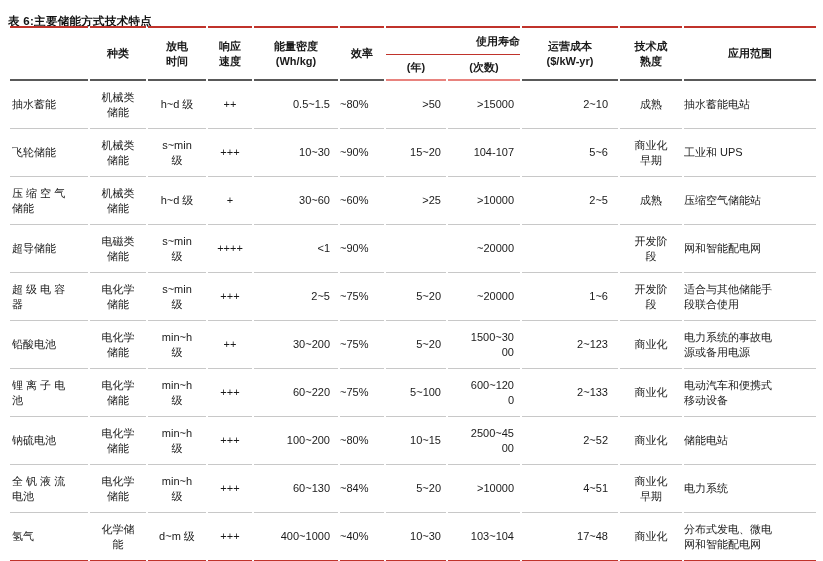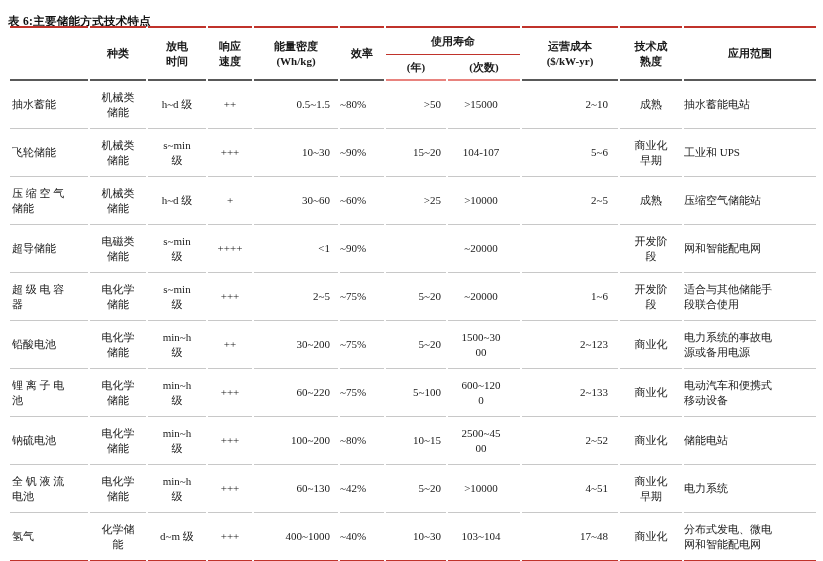--- a/index.html
+++ b/index.html
@@ -1,32 +1,32 @@
 <!DOCTYPE html>
 <html><head>
 <meta charset="utf-8">
 <style>
   html,body{margin:0;padding:0;background:#ffffff;width:823px;height:561px;overflow:hidden;}
   body{font-family:"Liberation Sans","DejaVu Sans",sans-serif;color:#1a1a1a;}
-  .page{position:relative;width:823px;height:418px;font-family:Liberation Serif, serif;}
+  .page{position:relative;width:823px;height:418px;}
   .title{position:absolute;left:8px;top:14px;font-size:11.5px;font-weight:bold;color:#111;letter-spacing:0.3px;}
   table.main{position:absolute;left:8px;top:26px;border-collapse:separate;border-spacing:2px 0;table-layout:fixed;width:810px;}
   th,td{font-size:11px;line-height:15px;vertical-align:middle;white-space:pre-line;padding:2px 0;overflow:hidden;}
   thead th{font-weight:bold;text-align:center;border-top:2px solid #C0332B;}
   thead th.span2{border-bottom:2px solid #595959;height:46px;}
-  th.group{border-bottom:1.5px solid #C0332B;height:22px;}
+  th.group{border-bottom:1.5px solid #C0332B;height:22px;text-align:right;}
   thead tr.sub th{border-top:none;border-bottom:2px solid #E8837E;height:20px;font-weight:bold;}
   tbody td{height:43px;border-bottom:1px solid #C8C8C8;}
   tbody tr:last-child td{border-bottom:1.5px solid #C0332B;}
   .c-name{text-align:left;padding-left:2px;}
   .c-type,.c-discharge,.c-response,.c-maturity{text-align:center;}
   .c-density{text-align:right;padding-right:8px;margin-top:31px;}
   .c-efficiency{text-align:left;padding-right:6px;}
   .c-life_years{text-align:right;padding-right:5px;}
-  .c-life_cycles{text-align:center;padding-right:6px;}
+  .c-life_cycles{text-align:right;padding-right:6px;}
   .c-cost{text-align:right;padding-right:10px;}
   .c-application{text-align:left;padding-right:10px;}
 </style>
 </head>
 <body>
 
 <div class="page">
   <div class="title">表 6:主要储能方式技术特点</div>
 
   <table class="main">
@@ -199,21 +199,21 @@
         </tr>
         <tr>
           <td class="c-name">全 钒 液 流
 电池</td>
           <td class="c-type">电化学
 储能</td>
           <td class="c-discharge">min~h
 级</td>
           <td class="c-response">+++</td>
           <td class="c-density">60~130</td>
-          <td class="c-efficiency">~42%</td>
+          <td class="c-efficiency">~84%</td>
           <td class="c-life_years">5~20</td>
           <td class="c-life_cycles">&gt;10000</td>
           <td class="c-cost">4~51</td>
           <td class="c-maturity">商业化
 早期</td>
           <td class="c-application">电力系统</td>
         </tr>
         <tr>
           <td class="c-name">氢气</td>
           <td class="c-type">化学储

